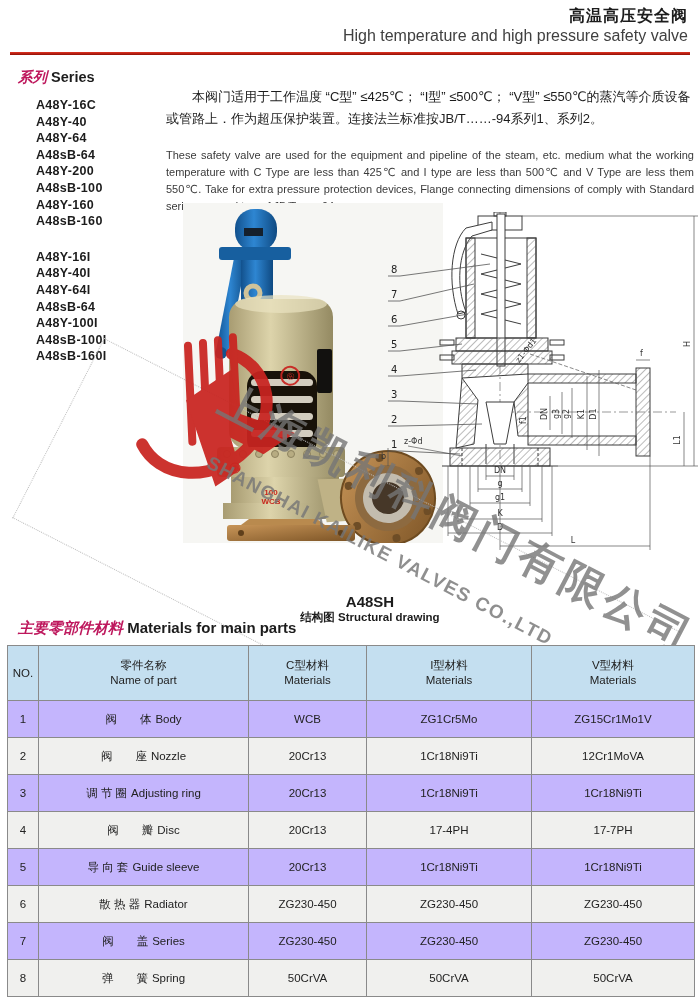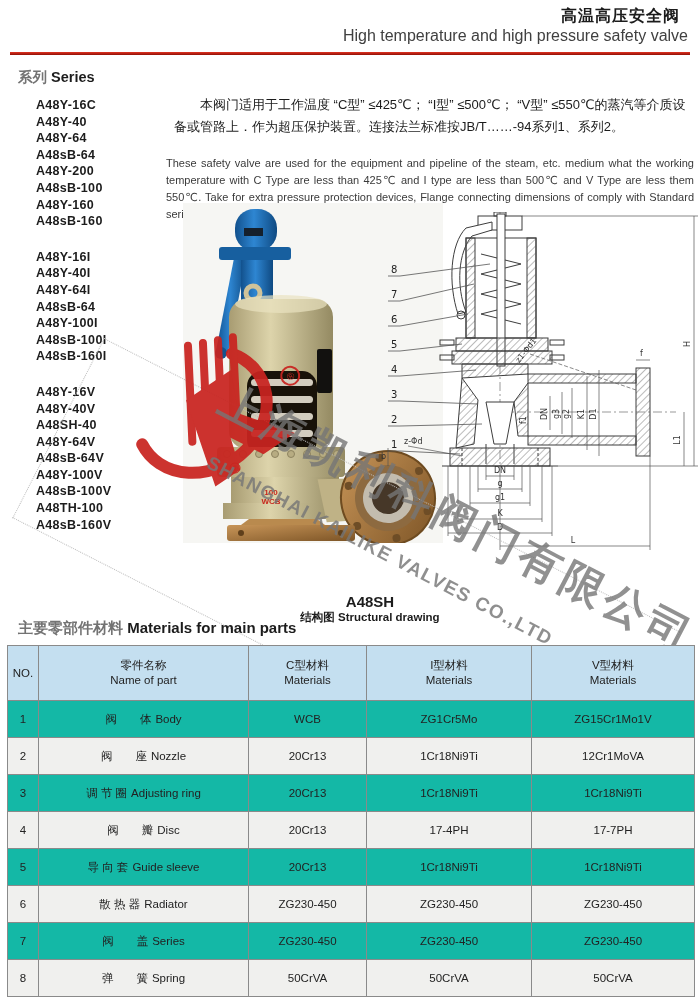--- a/index.html
+++ b/index.html
@@ -1,45 +1,45 @@
 <!DOCTYPE html>
 <html><head>
 <meta charset="utf-8">
 <style>
   html,body{margin:0;padding:0;}
   body{width:700px;height:1001px;background:#fff;font-family:"Liberation Sans","DejaVu Sans",sans-serif;color:#1c1c1c;position:relative;overflow:hidden;}
   .abs{position:absolute;}
-  .red{color:#737373;}
-  
-  .hdr-zh{top:6px;right:20px;font-size:16px;font-weight:bold;letter-spacing:1px;}
+  .red{color:#be185d;font-style:italic;}
+  
+  .hdr-zh{top:6px;right:12px;font-size:16px;font-weight:bold;letter-spacing:1px;}
   .hdr-en{top:27px;right:12px;font-size:16px;color:#404040;}
   .hdr-line{top:52px;left:10px;right:10px;height:3px;background:linear-gradient(#e23422,#8f0f06);}
   
   .series-head{top:68px;left:18px;font-size:14.5px;font-weight:bold;}
   .series-list{left:36px;top:97px;width:130px;font-weight:bold;font-size:12.5px;}
   .series-group{margin-bottom:19px;}
   .series-item{line-height:16.6px;letter-spacing:.3px;white-space:nowrap;}
   
   .intro{left:166px;top:86px;width:528px;}
-  .intro-zh{font-size:13px;line-height:21.5px;text-indent:2em;margin:8px;}
+  .intro-zh{font-size:13px;line-height:21.5px;text-indent:2em;margin:0;}
   .intro-en{font-size:11px;line-height:17px;margin:18px 0 0 0;font-weight:normal;color:#3a3a3a;text-align:justify;}
   
   .photo{left:183px;top:203px;width:260px;height:340px;z-index:1;}
   .drawing{left:378px;top:212px;width:322px;height:340px;z-index:1;}
   .fig-caption{left:275px;top:561px;width:190px;text-align:center;z-index:3;font-weight:bold;}
   .fig-caption .l1{font-size:15px;margin-top:32px;}
   .fig-caption .l2{font-size:11.5px;}
   
   .wm-box{left:104px;top:338px;width:645px;height:200px;border:1px dotted #bdbdbd;transform:rotate(27deg);transform-origin:0 0;z-index:2;}
   .wm-logo{left:112px;top:330px;width:220px;height:205px;z-index:2;opacity:.93;}
   .wm-zh{left:236px;top:372px;font-size:43px;font-weight:bold;color:rgba(118,118,118,.8);letter-spacing:5px;transform:rotate(27.5deg);transform-origin:0 0;z-index:2;white-space:nowrap;}
   .wm-en{left:213px;top:452px;font-size:19px;font-weight:bold;color:rgba(118,118,118,.82);letter-spacing:1.5px;transform:rotate(27.5deg);transform-origin:0 0;z-index:2;white-space:nowrap;}
   
   .mat-head{top:619px;left:18px;font-size:15px;font-weight:bold;z-index:3;}
-  table.mat{position:absolute;left:7px;top:645px;width:687px;border-collapse:collapse;table-layout:fixed;font-size:11.5px;z-index:3;background:#14b8a6;}
+  table.mat{position:absolute;left:7px;top:645px;width:687px;border-collapse:collapse;table-layout:fixed;font-size:11.5px;z-index:3;background:#c4b5fd;}
   table.mat th,table.mat td{border:1px solid #8a8a8a;text-align:center;vertical-align:middle;padding:0;}
   table.mat thead th{background:#c4dff0;font-weight:normal;height:54px;color:#222;line-height:15px;}
   table.mat tbody td{height:36px;color:#222;}
   table.mat tbody tr:nth-child(even){background:#f0f0ee;}
   td.c-name{text-align:left;padding-left:16px;}
   .name-en{margin-left:4px;text-align:right;}
   
   .dim{font-size:8px;fill:#333;font-family:"DejaVu Sans",sans-serif;}
   .callout{font-size:10px;fill:#222;font-family:"DejaVu Sans",sans-serif;}
   .mark{font-size:8px;fill:#c8281e;font-weight:bold;}
@@ -80,39 +80,20 @@
 
   <div class="series-item">A48Y-64I</div>
 
   <div class="series-item">A48sB-64</div>
 
   <div class="series-item">A48Y-100I</div>
 
   <div class="series-item">A48sB-100I</div>
 
   <div class="series-item">A48sB-160I</div>
-</div>
-  <div class="series-group">
-  <div class="series-item">A48Y-16V</div>
-
-  <div class="series-item">A48Y-40V</div>
-
-  <div class="series-item">A48SH-40</div>
-
-  <div class="series-item">A48Y-64V</div>
-
-  <div class="series-item">A48sB-64V</div>
-
-  <div class="series-item">A48Y-100V</div>
-
-  <div class="series-item">A48sB-100V</div>
-
-  <div class="series-item">A48TH-100</div>
-
-  <div class="series-item">A48sB-160V</div>
 </div>
 </div>
 
 <div class="abs intro">
   <p class="intro-zh">本阀门适用于工作温度 “C型” ≤425℃； “I型” ≤500℃； “V型” ≤550℃的蒸汽等介质设备或管路上．作为超压保护装置。连接法兰标准按JB/T……-94系列1、系列2。</p>
   <p class="intro-en">These safety valve are used for the equipment and pipeline of the steam, etc. medium what the working temperature with C Type are less than 425℃ and I type are less than 500℃ and V Type are less them 550℃. Take for extra pressure protection devices, Flange connecting dimensions of comply with Standard series one and two of JB/T……-94.</p>
 </div>
 
 <svg class="abs photo" viewBox="0 0 260 340">
   <defs>

